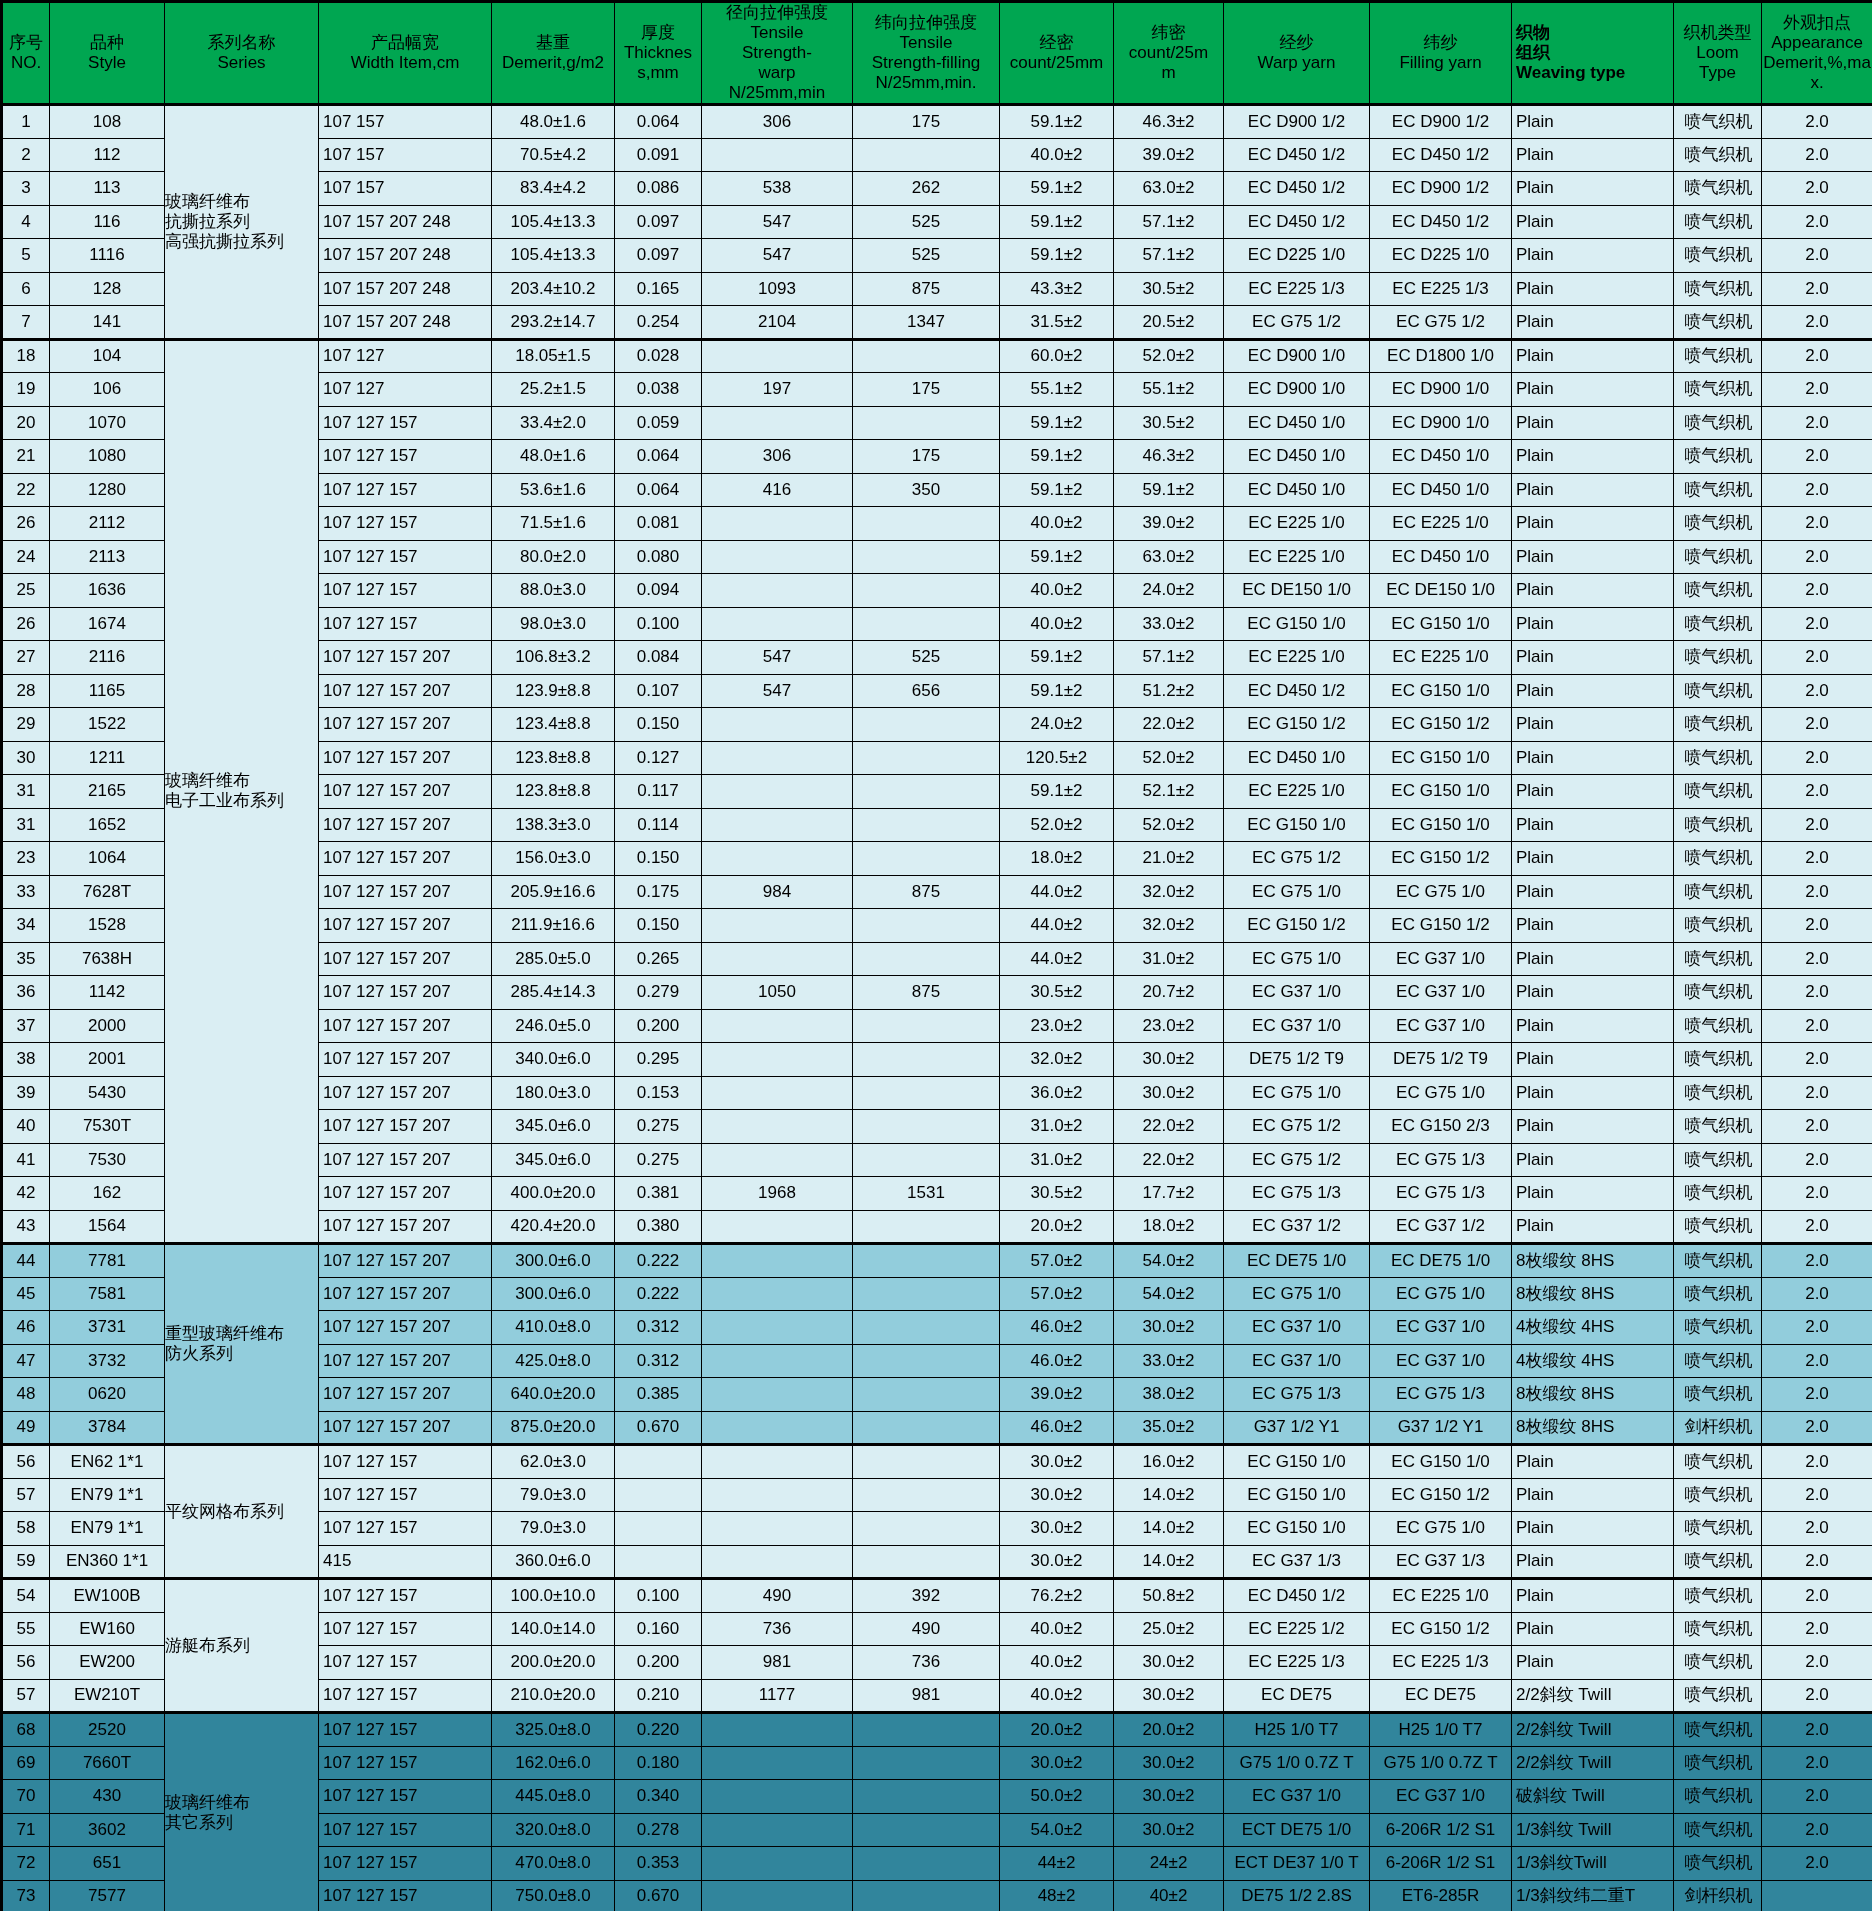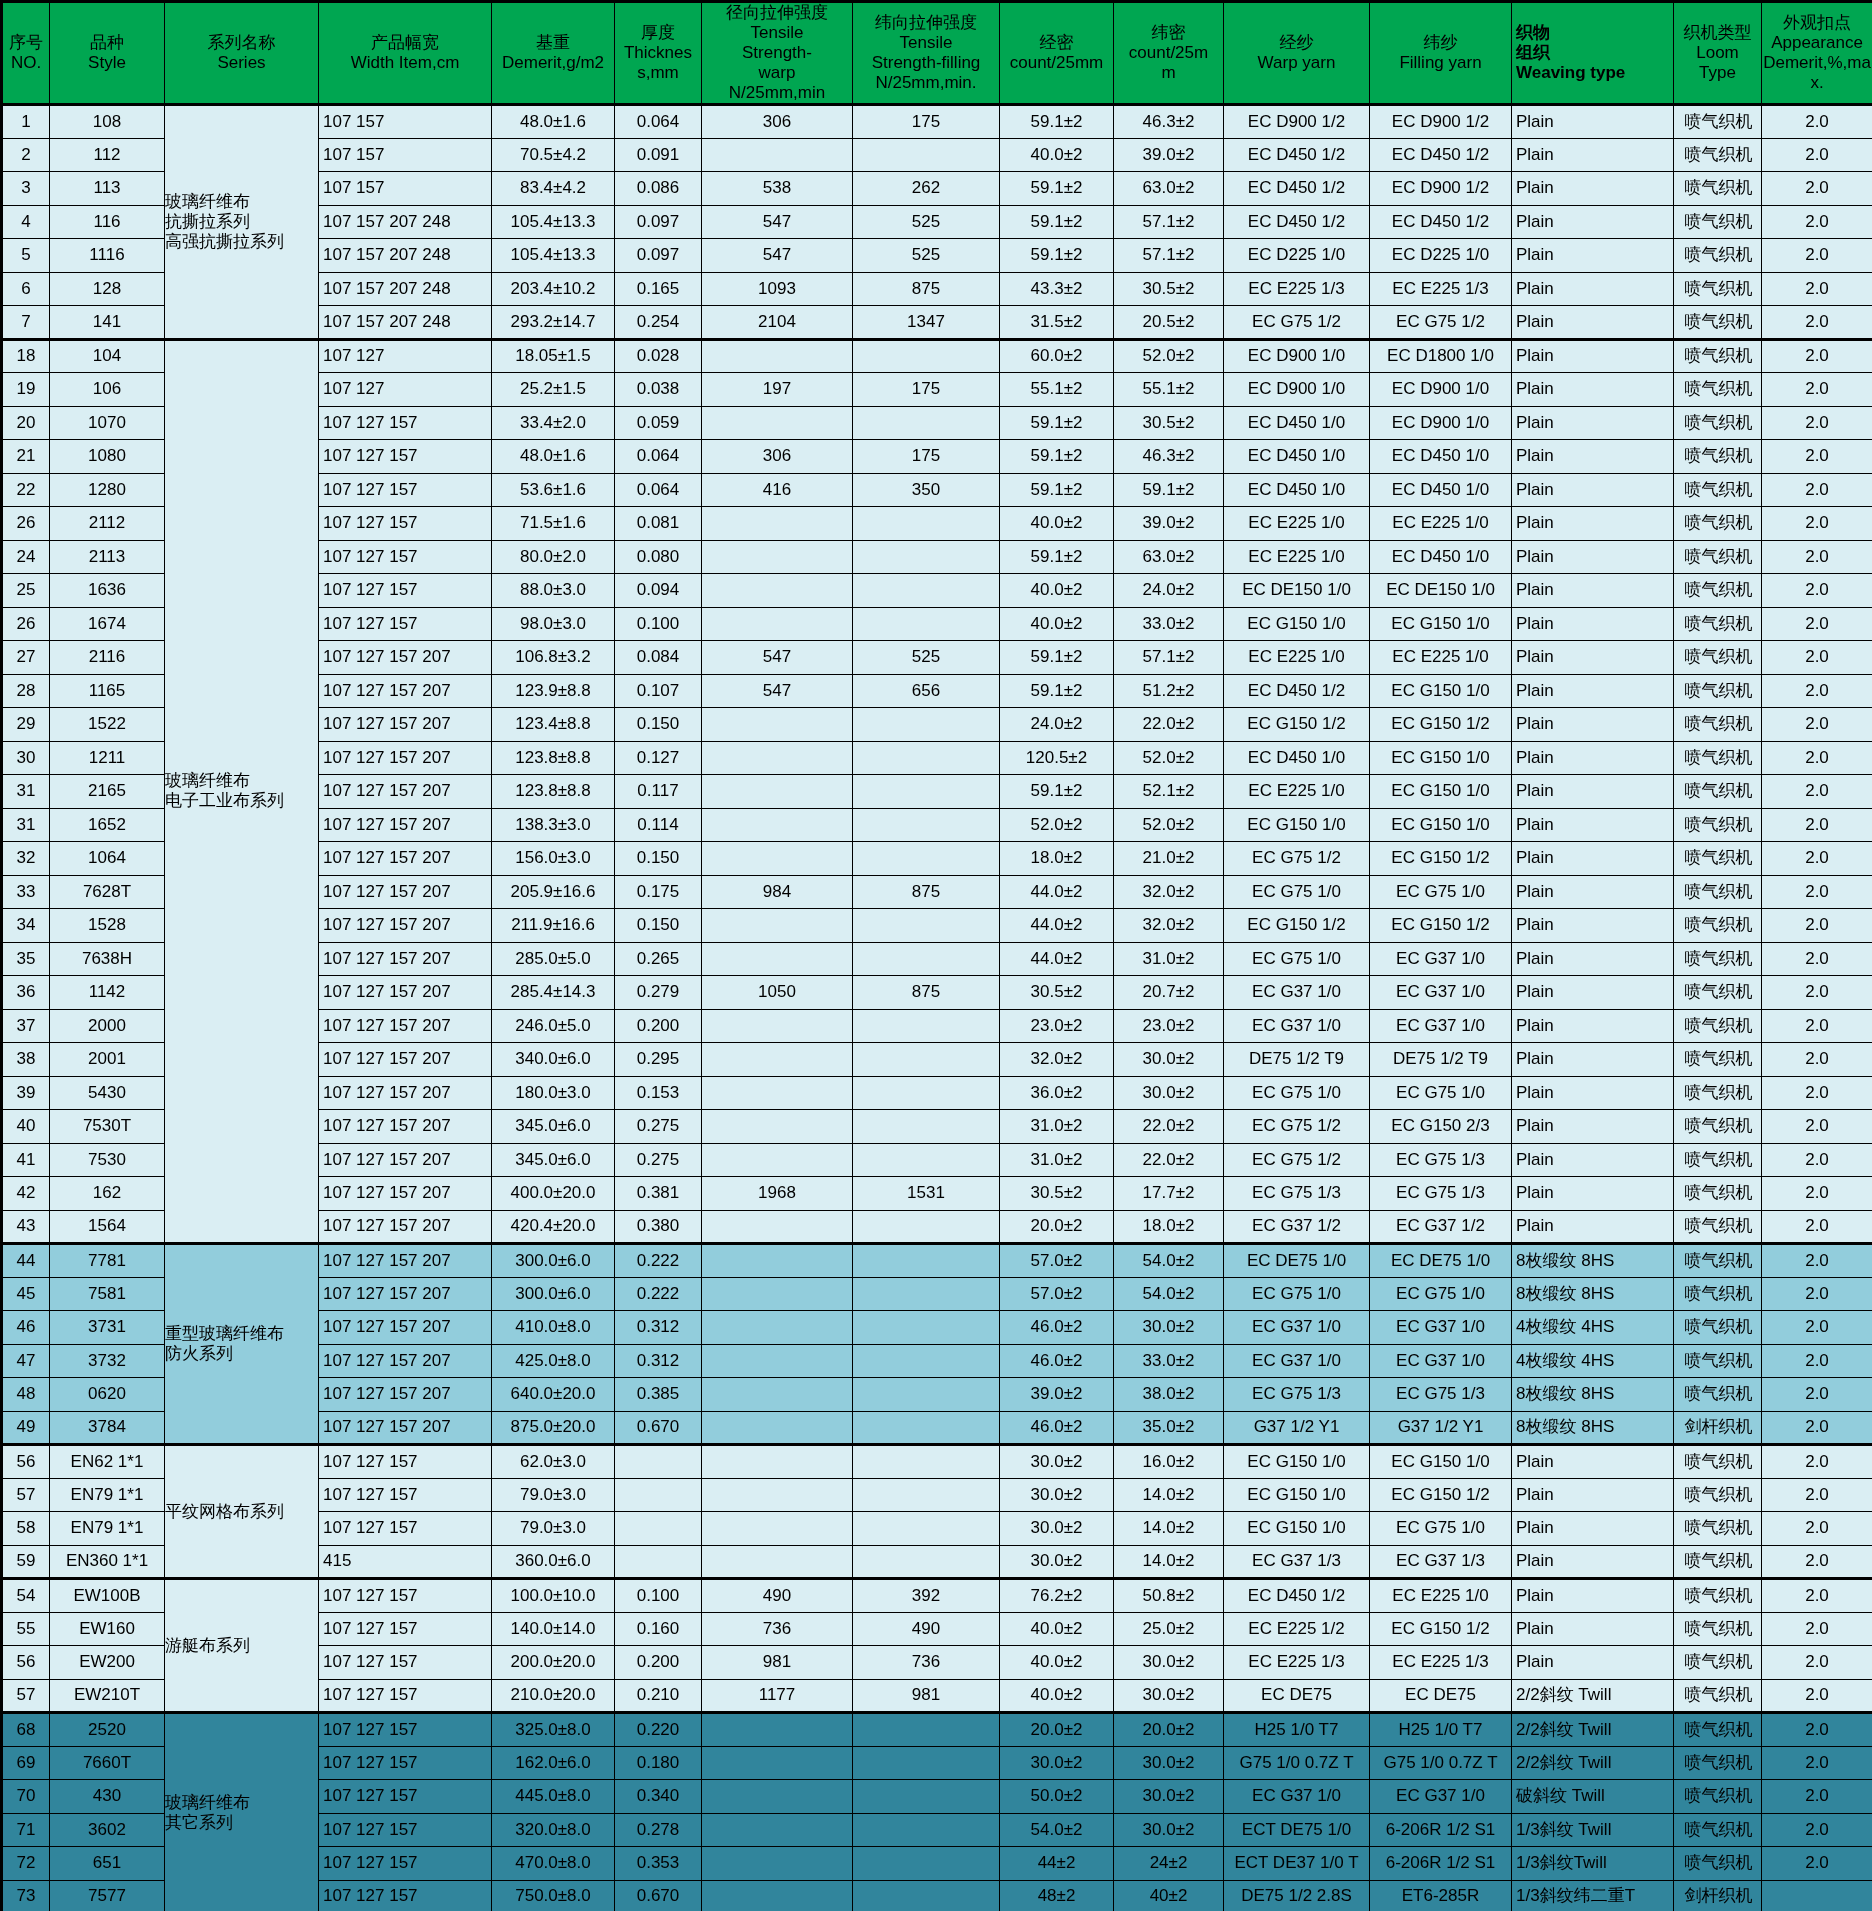--- a/index.html
+++ b/index.html
@@ -444,21 +444,21 @@
         <td class="col-tensile_filling"></td>
         <td class="col-warp_density">52.0±2</td>
         <td class="col-filling_density">52.0±2</td>
         <td class="col-warp_yarn">EC G150 1/0</td>
         <td class="col-filling_yarn">EC G150 1/0</td>
         <td class="col-weaving_type">Plain</td>
         <td class="col-loom_type">喷气织机</td>
         <td class="col-appearance_demerit">2.0</td>
       </tr>
       <tr class="g-light">
-        <td class="col-no">32</td>
+        <td class="col-no">23</td>
         <td class="col-style">1064</td>
         <td class="col-width">107 127 157 207</td>
         <td class="col-weight">156.0±3.0</td>
         <td class="col-thickness">0.150</td>
         <td class="col-tensile_warp"></td>
         <td class="col-tensile_filling"></td>
         <td class="col-warp_density">18.0±2</td>
         <td class="col-filling_density">21.0±2</td>
         <td class="col-warp_yarn">EC G75 1/2</td>
         <td class="col-filling_yarn">EC G150 1/2</td>

